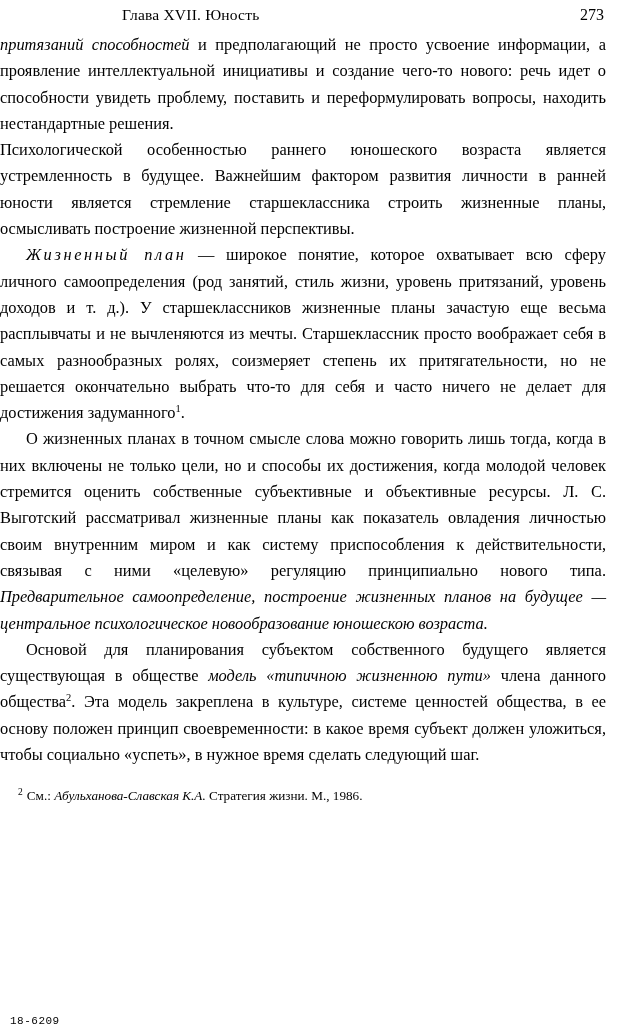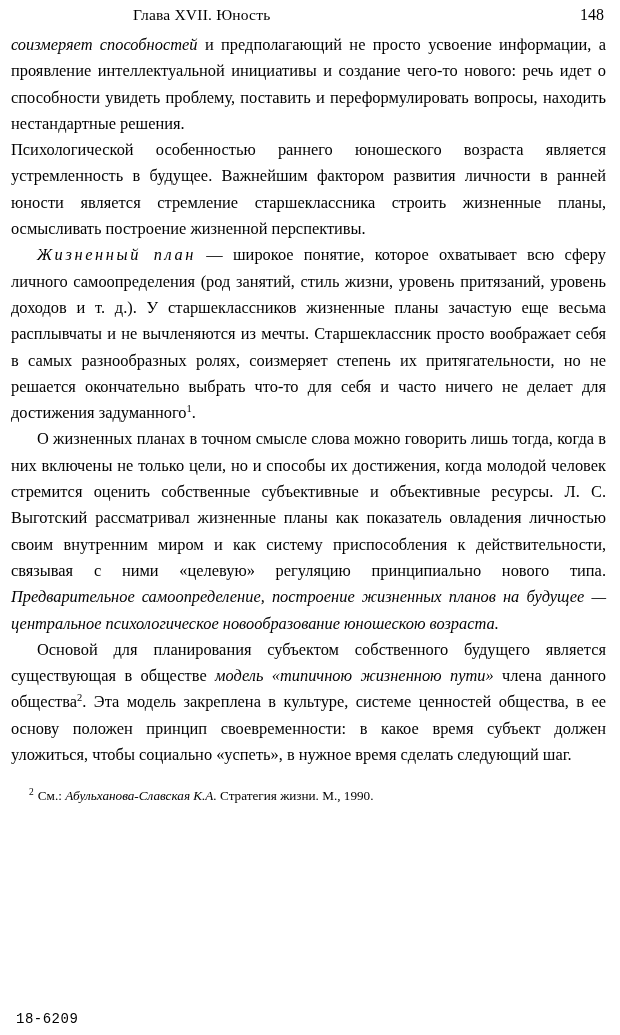--- a/index.html
+++ b/index.html
@@ -13,21 +13,21 @@
     font-family: "Liberation Serif", "DejaVu Serif", serif;
     color: #000000;
     position: relative;
     overflow: hidden;
   }
   .page {
     position: relative;
     width: 620px;
     height: 1035px;
     box-sizing: border-box;
-    padding: 0 14px 0 11px;
+    padding: 0 14px 0 0;
   }
   .header {
     display: flex;
     align-items: baseline;
     justify-content: space-between;
     font-size: 15.5px;
     padding: 6px 2px 0 2px;
     height: 24px;
   }
   .header .chapter {
@@ -88,53 +88,53 @@
     vertical-align: super;
     line-height: 0;
     margin-right: 4px;
   }
   .footnotes .mono {
     font-family: "Liberation Mono", "DejaVu Sans Mono", monospace;
     font-size: 12.2px;
   }
   .barcode {
     position: absolute;
-    left: 16px;
+    left: 10px;
     bottom: 8px;
     font-family: "Liberation Mono", "DejaVu Sans Mono", monospace;
-    font-size: 14px;
+    font-size: 11px;
     letter-spacing: 0.5px;
   }
 </style>
 </head>
 <body>
 
 <div class="page">
 
   <div class="header">
     <span class="chapter">Глава XVII. Юность</span>
-    <span class="pagenum">148</span>
+    <span class="pagenum">273</span>
   </div>
 
   <div class="body-text">
 
-    <p><span class="italic">соизмеряет способностей</span><span> и предполагающий не просто усвоение информации, а проявление интеллектуальной инициативы и создание чего-то нового: речь идет о способности увидеть проблему, поставить и переформулировать вопросы, находить нестандартные решения.</span></p>
+    <p><span class="italic">притязаний способностей</span><span> и предполагающий не просто усвоение информации, а проявление интеллектуальной инициативы и создание чего-то нового: речь идет о способности увидеть проблему, поставить и переформулировать вопросы, находить нестандартные решения.</span></p>
 
 
     <p>Психологической особенностью раннего юношеского возраста является устремленность в будущее. Важнейшим фактором развития личности в ранней юности является стремление старшеклассника строить жизненные планы, осмысливать построение жизненной перспективы.</p>
 
     <p class="indent"><span class="spaced">Жизненный план</span><span> — широкое понятие, которое охватывает всю сферу личного самоопределения (род занятий, стиль жизни, уровень притязаний, уровень доходов и т. д.). У старшеклассников жизненные планы зачастую еще весьма расплывчаты и не вычленяются из мечты. Старшеклассник просто воображает себя в самых разнообразных ролях, соизмеряет степень их притягательности, но не решается окончательно выбрать что-то для себя и часто ничего не делает для достижения задуманного</span><sup>1</sup><span>.</span></p>
 
     <p class="indent"><span>О жизненных планах в точном смысле слова можно говорить лишь тогда, когда в них включены не только цели, но и способы их достижения, когда молодой человек стремится оценить собственные субъективные и объективные ресурсы. Л. С. Выготский рассматривал жизненные планы как показатель овладения личностью своим внутренним миром и как систему приспособления к действительности, связывая с ними «целевую» регуляцию принципиально нового типа. </span><span class="italic">Предварительное самоопределение, построение жизненных планов на будущее — центральное психологическое новообразование юношескою возраста.</span></p>
 
     <p class="indent"><span>Основой для планирования субъектом собственного будущего является существующая в обществе </span><span class="italic">модель «типичною жизненною пути»</span><span> члена данного общества</span><sup>2</sup><span>. Эта модель закреплена в культуре, системе ценностей общества, в ее основу положен принцип своевременности: в какое время субъект должен уложиться, чтобы социально «успеть», в нужное время сделать следующий шаг.</span></p>
 
   </div>
 
   <div class="footnotes">
     <div class="fn">
-      <span class="fnmark">2</span><span>См.: </span><span class="italic">Абульханова-Славская К.А.</span><span> Стратегия жизни. М., 1990.</span>
+      <span class="fnmark">2</span><span>См.: </span><span class="italic">Абульханова-Славская К.А.</span><span> Стратегия жизни. М., 1986.</span>
     </div>
   </div>
 
   <div class="barcode">18-6209</div>
 
 </div>
 
 </body></html>

